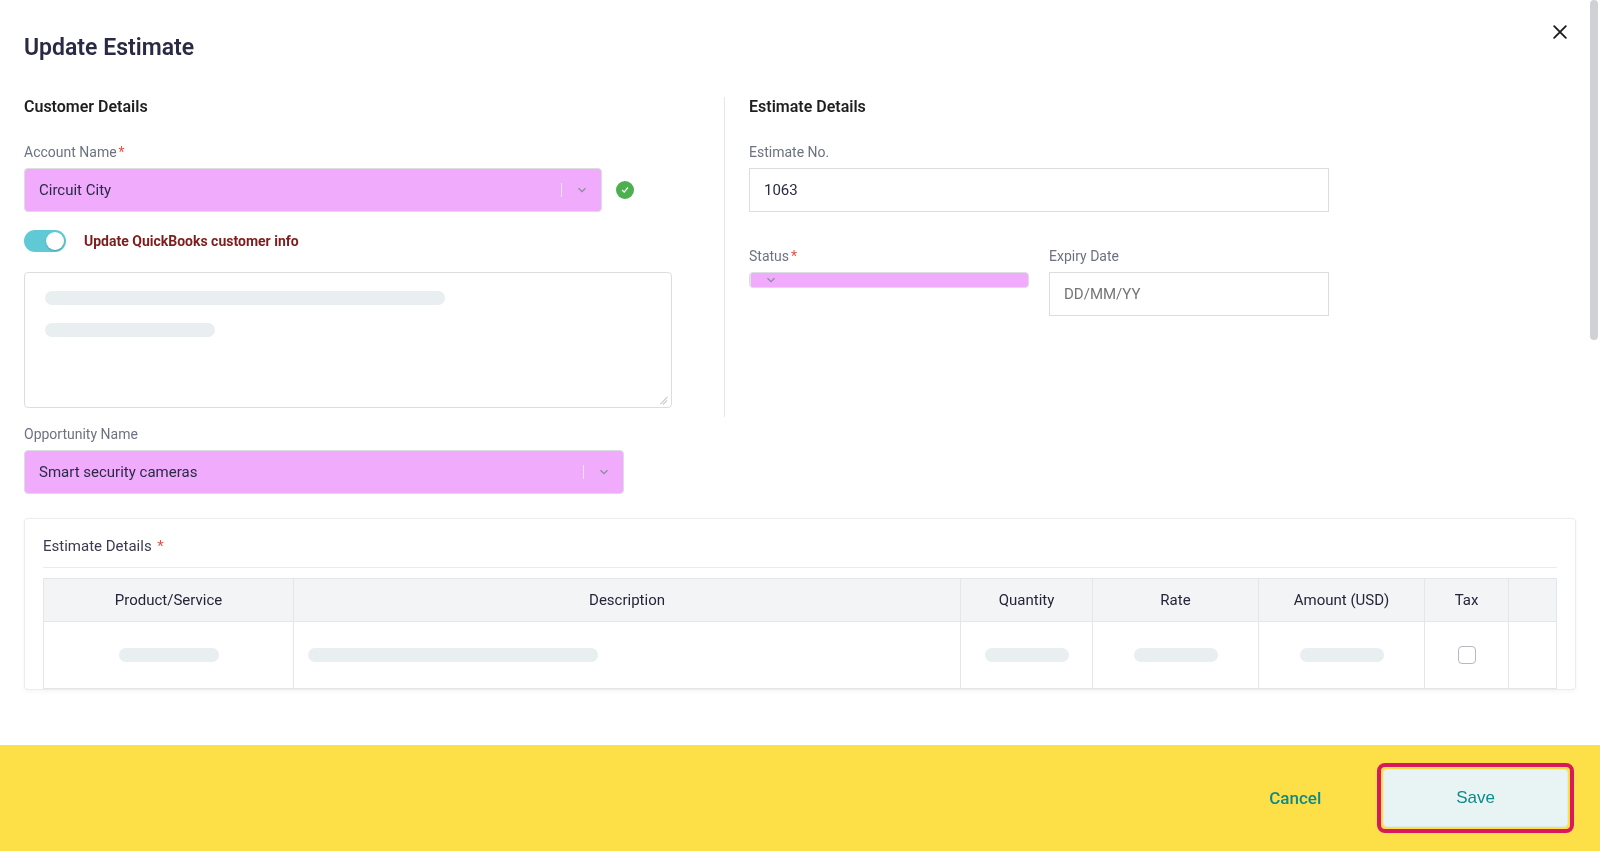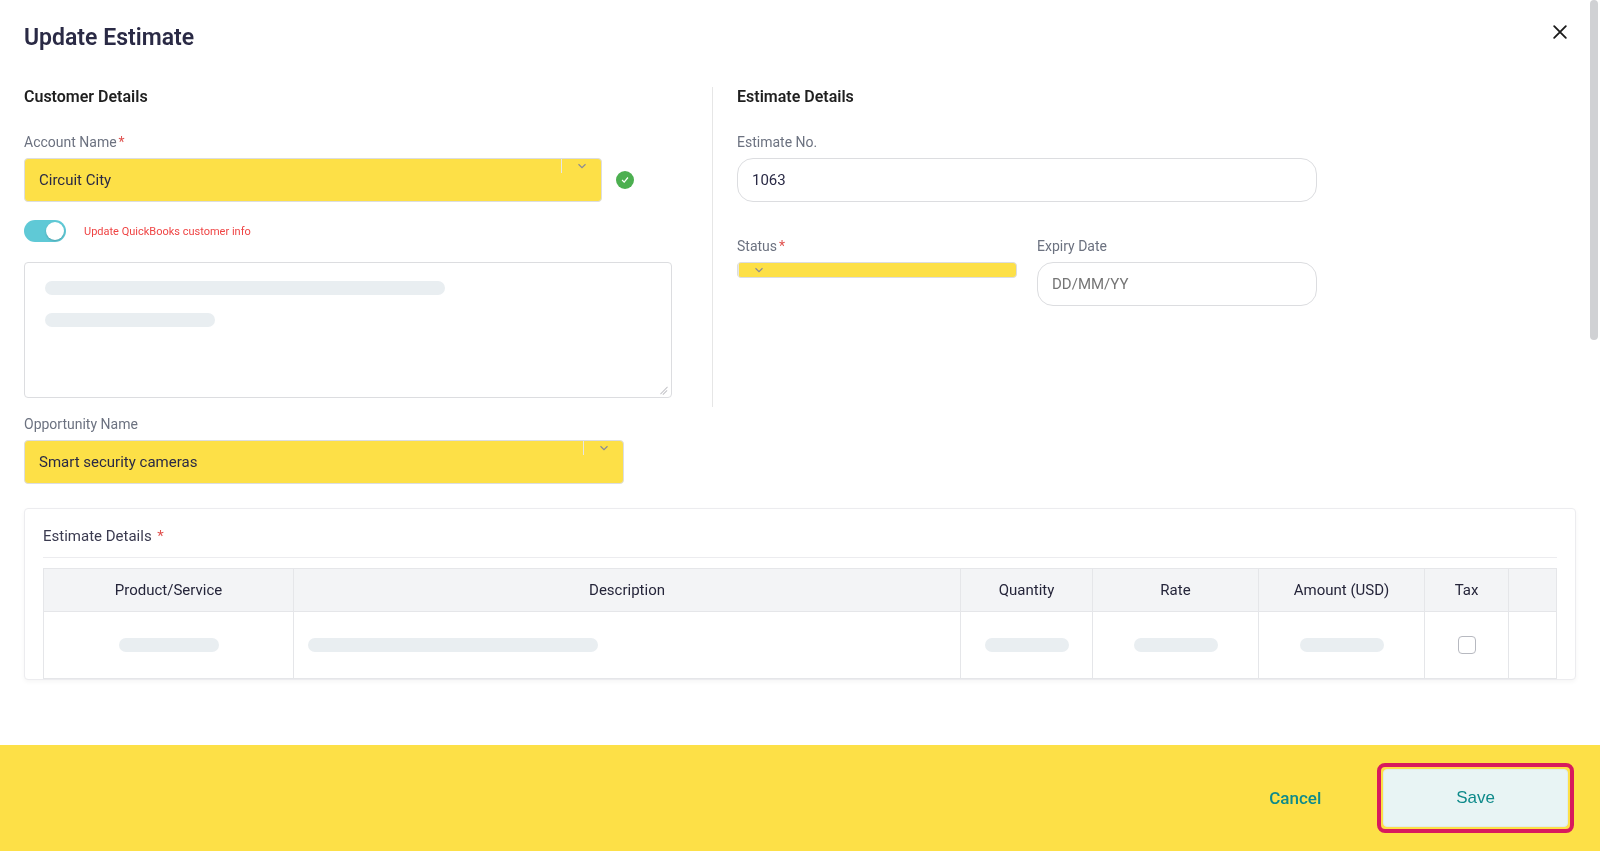--- a/index.html
+++ b/index.html
@@ -10,40 +10,40 @@
     color: #2c2c3a;
     background: #fff;
     width: 1600px;
     height: 851px;
     overflow: hidden;
   }
   .page {
     position: relative;
     width: 1600px;
     height: 851px;
-    padding: 20px 24px 0 24px;
+    padding: 30px 24px 0 24px;
   }
   .page-title {
     font-size: 23px;
     font-weight: 600;
     color: #2a2a45;
     margin: 4px 0 36px 0;
   }
   .close-btn {
     position: absolute;
     top: 18px;
     right: 26px;
     width: 28px; height: 28px;
     cursor: pointer;
     display: flex; align-items: center; justify-content: center;
   }
   .close-btn svg { width: 20px; height: 20px; stroke: #1a1a1a; stroke-width: 2.2; }
   .columns {
     display: flex;
-    gap: 0;
+    gap: 12px;
   }
   .col-left {
     width: 688px;
     padding-right: 40px;
   }
   .col-right {
     flex: 1;
     padding-left: 24px;
     border-left: 1px solid #e6e6e6;
     max-height: 320px;
@@ -57,34 +57,34 @@
   .field { margin-bottom: 18px; }
   .field-label {
     font-size: 14px;
     color: #6c7280;
     margin-bottom: 8px;
   }
   .req { color: #e0524f; margin-left: 2px; }
   .input, .select, .textarea {
     width: 100%;
     border: 1px solid #dcdde0;
-    border-radius: 16px;
+    border-radius: 0;
     background: #fff;
     font-size: 15px;
     color: #2a2a45;
     padding: 12px 14px;
     outline: none;
     font-family: inherit;
   }
   .select-wrap {
     display: flex;
-    align-items: flex-start;
+    align-items: center;
     border: 1px solid #dcdde0;
     border-radius: 4px;
-    background: #fde047;
+    background: #f0abfc;
   }
   .select-wrap .sel-val {
     flex: 1;
     padding: 12px 14px;
     font-size: 15px;
     color: #2a2a45;
   }
   .select-wrap .sel-caret {
     width: 40px;
     display: flex; align-items: center; justify-content: center;
@@ -110,21 +110,21 @@
     background: #5fc9d6;
     position: relative;
     cursor: pointer;
   }
   .toggle .knob {
     position: absolute; right: 2px; top: 2px;
     width: 18px; height: 18px; border-radius: 50%;
     background: #fff;
     box-shadow: 0 1px 2px rgba(0,0,0,.2);
   }
-  .toggle-row .tlabel { font-size: 11px; color: #ef4444; }
+  .toggle-row .tlabel { font-size: 14px; color: #7f1d1d; font-weight: bold; }
   .skel-text-area {
     position: relative;
     border: 1px solid #dcdde0;
     border-radius: 4px;
     background: #fff;
     height: 136px;
     padding: 18px 20px;
   }
   .sk-line {
     height: 14px;

